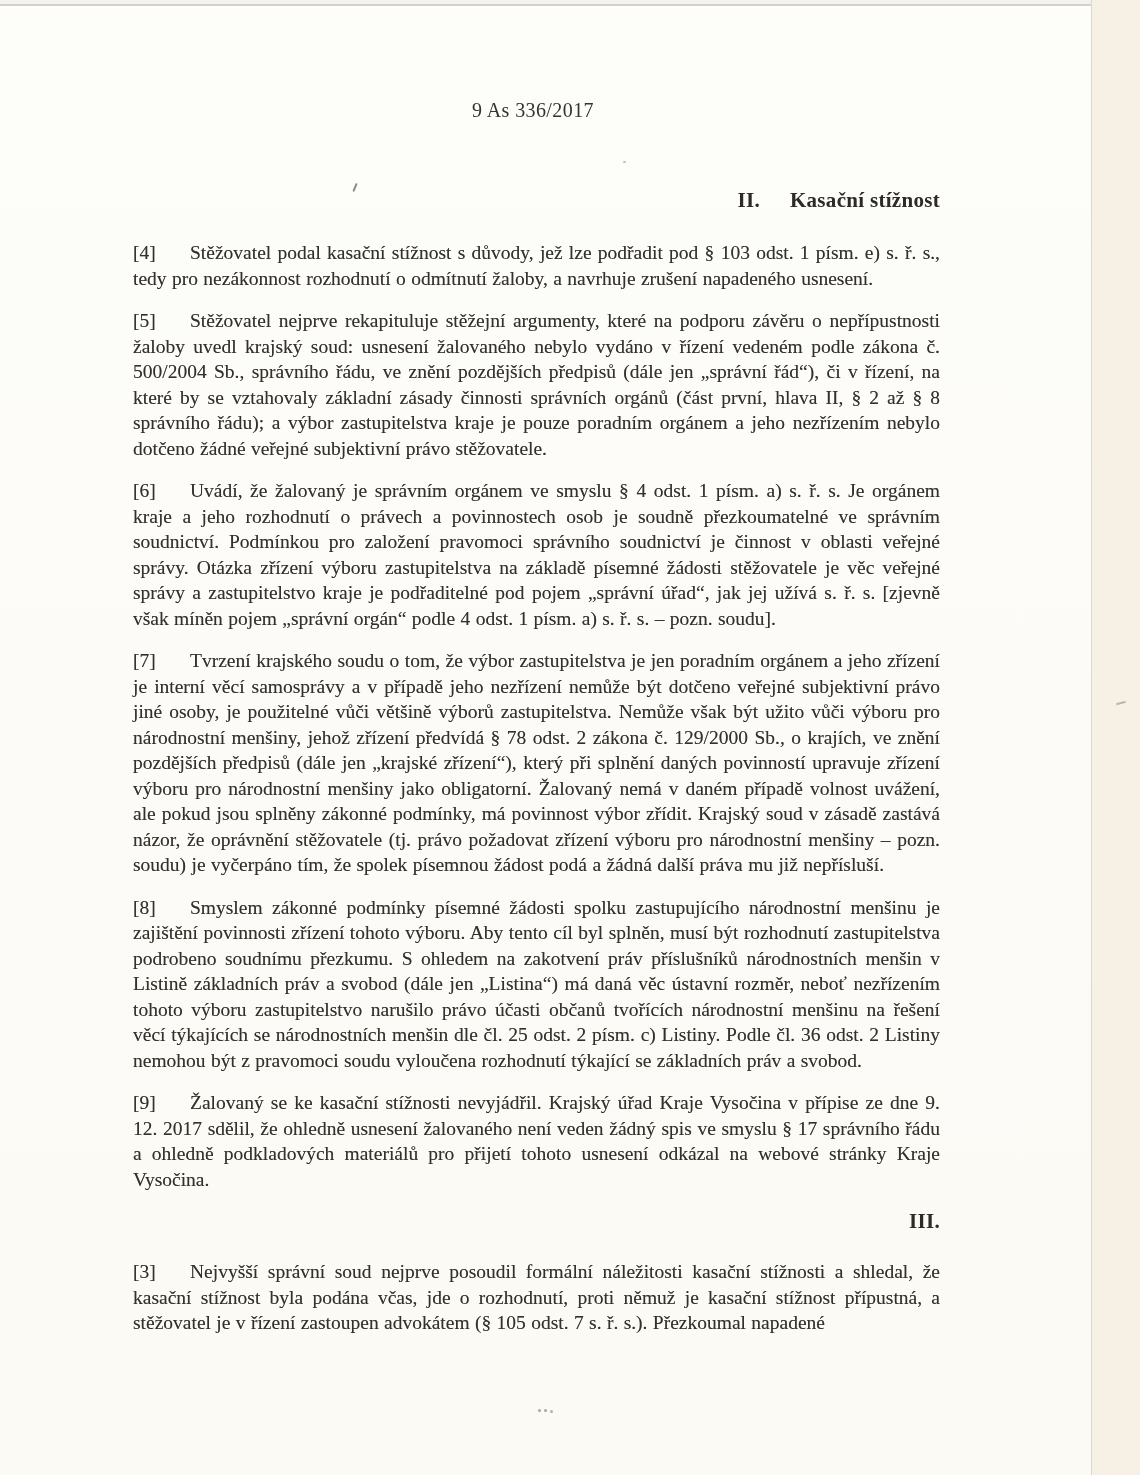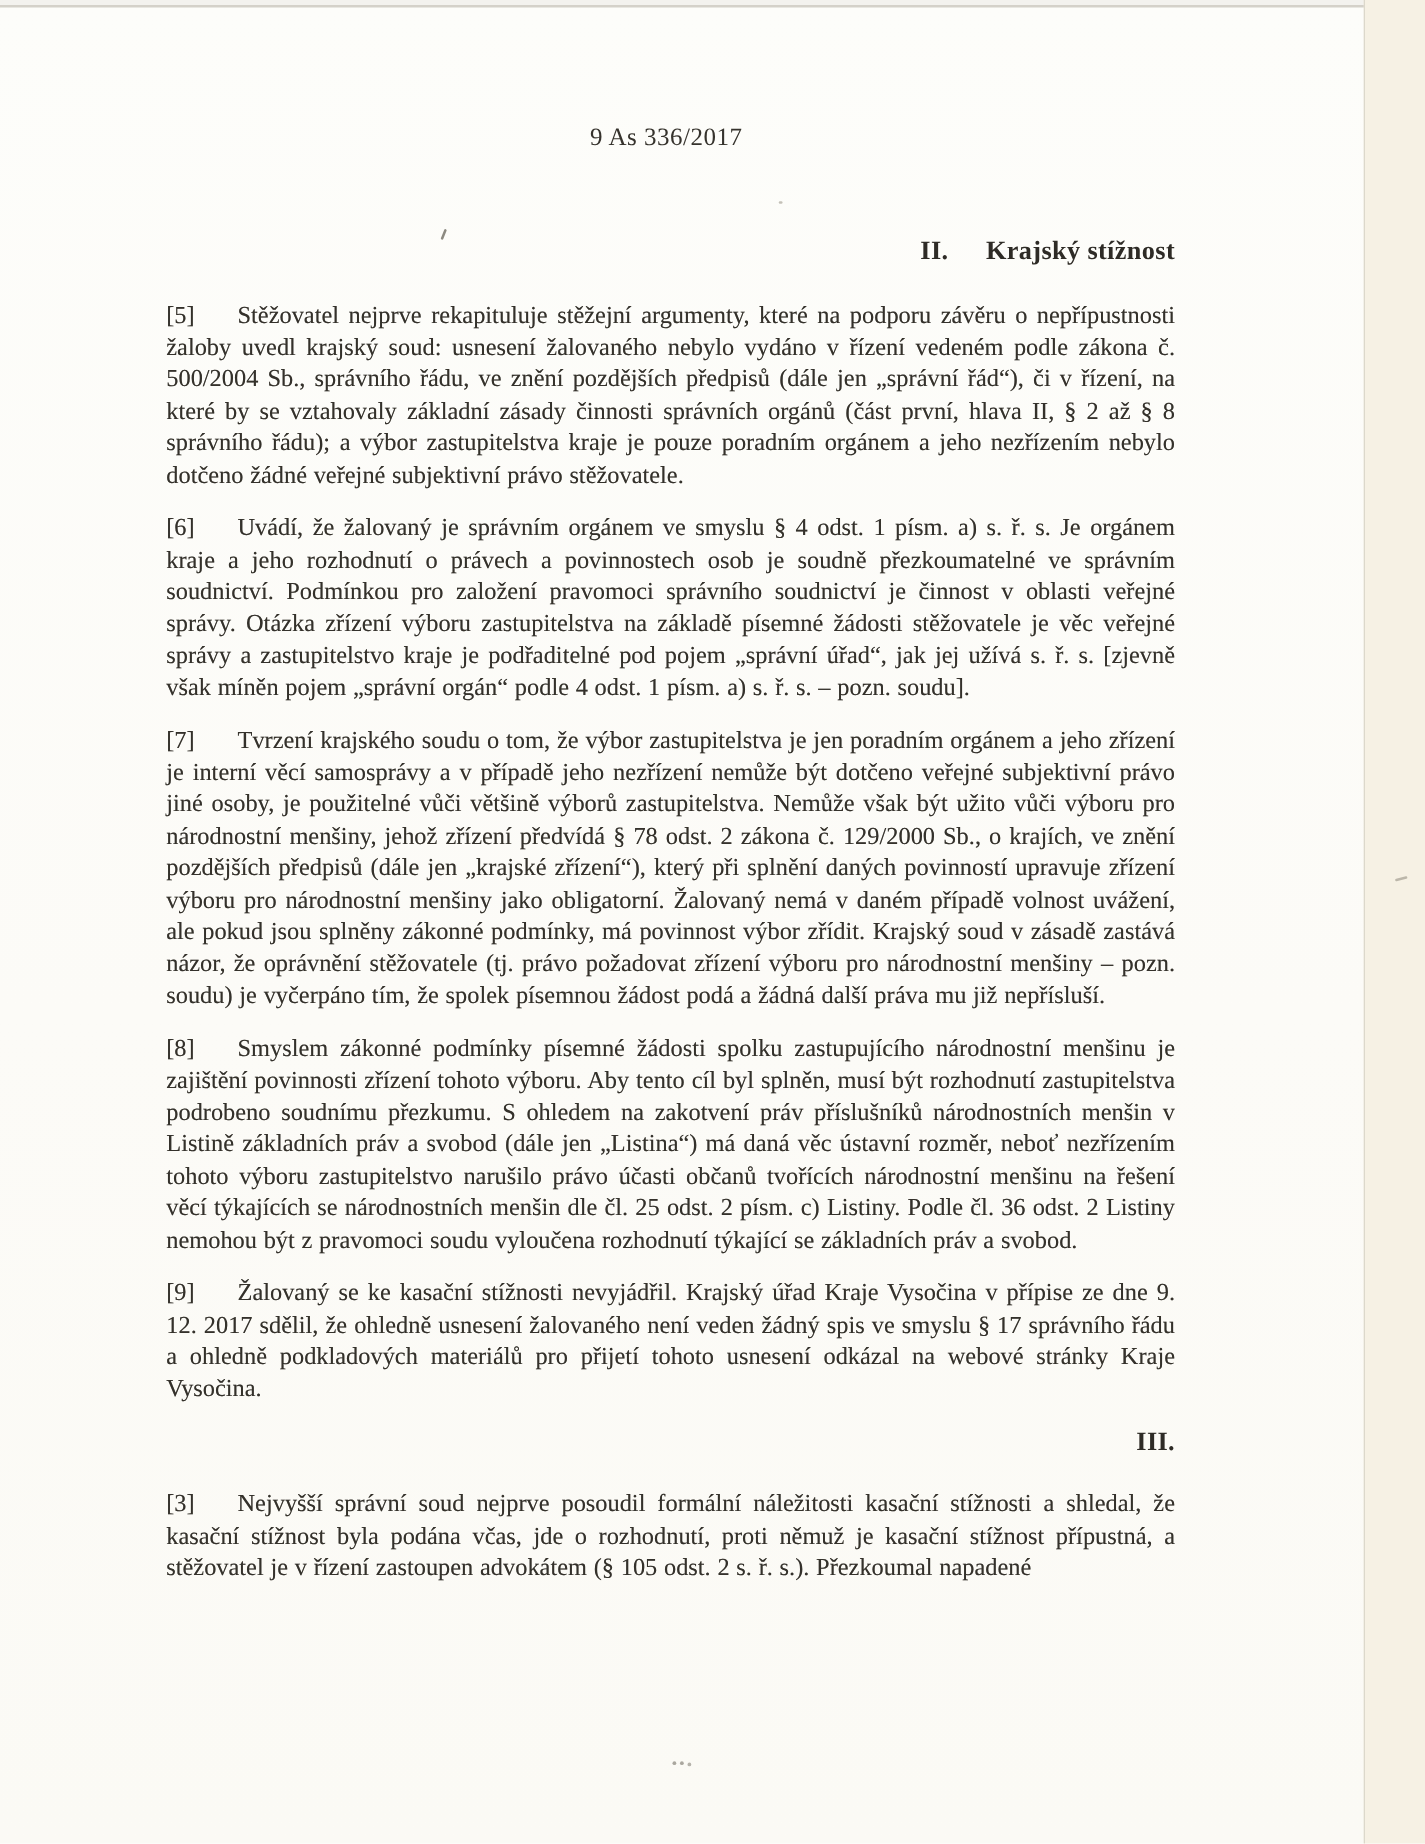--- a/index.html
+++ b/index.html
@@ -119,34 +119,35 @@
   <div class="speck speck-2"></div>
   <div class="speck speck-3"></div>
   <div class="dots"></div>
 
   <div class="content">
 
     <div class="docket">9 As 336/2017</div>
 
     <div class="heading heading-ii">
       <span class="h-num">II.</span>
-      <span class="h-title">Krajský stížnost</span>
+      <span class="h-title">Kasační stížnost</span>
     </div>
 
+    <p class="para"><span class="pnum">[4]</span><span class="ptext">Stěžovatel podal kasační stížnost s důvody, jež lze podřadit pod § 103 odst. 1 písm. e) s. ř. s., tedy pro nezákonnost rozhodnutí o odmítnutí žaloby, a navrhuje zrušení napadeného usnesení.</span></p>
 
     <p class="para"><span class="pnum">[5]</span><span class="ptext">Stěžovatel nejprve rekapituluje stěžejní argumenty, které na podporu závěru o nepřípustnosti žaloby uvedl krajský soud: usnesení žalovaného nebylo vydáno v řízení vedeném podle zákona č. 500/2004 Sb., správního řádu, ve znění pozdějších předpisů (dále jen „správní řád“), či v řízení, na které by se vztahovaly základní zásady činnosti správních orgánů (část první, hlava II, § 2 až § 8 správního řádu); a výbor zastupitelstva kraje je pouze poradním orgánem a jeho nezřízením nebylo dotčeno žádné veřejné subjektivní právo stěžovatele.</span></p>
 
     <p class="para"><span class="pnum">[6]</span><span class="ptext">Uvádí, že žalovaný je správním orgánem ve smyslu § 4 odst. 1 písm. a) s. ř. s. Je orgánem kraje a jeho rozhodnutí o právech a povinnostech osob je soudně přezkoumatelné ve správním soudnictví. Podmínkou pro založení pravomoci správního soudnictví je činnost v oblasti veřejné správy. Otázka zřízení výboru zastupitelstva na základě písemné žádosti stěžovatele je věc veřejné správy a zastupitelstvo kraje je podřaditelné pod pojem „správní úřad“, jak jej užívá s. ř. s. [zjevně však míněn pojem „správní orgán“ podle 4 odst. 1 písm. a) s. ř. s. – pozn. soudu].</span></p>
 
     <p class="para"><span class="pnum">[7]</span><span class="ptext">Tvrzení krajského soudu o tom, že výbor zastupitelstva je jen poradním orgánem a jeho zřízení je interní věcí samosprávy a v případě jeho nezřízení nemůže být dotčeno veřejné subjektivní právo jiné osoby, je použitelné vůči většině výborů zastupitelstva. Nemůže však být užito vůči výboru pro národnostní menšiny, jehož zřízení předvídá § 78 odst. 2 zákona č. 129/2000 Sb., o krajích, ve znění pozdějších předpisů (dále jen „krajské zřízení“), který při splnění daných povinností upravuje zřízení výboru pro národnostní menšiny jako obligatorní. Žalovaný nemá v daném případě volnost uvážení, ale pokud jsou splněny zákonné podmínky, má povinnost výbor zřídit. Krajský soud v zásadě zastává názor, že oprávnění stěžovatele (tj. právo požadovat zřízení výboru pro národnostní menšiny – pozn. soudu) je vyčerpáno tím, že spolek písemnou žádost podá a žádná další práva mu již nepřísluší.</span></p>
 
     <p class="para"><span class="pnum">[8]</span><span class="ptext">Smyslem zákonné podmínky písemné žádosti spolku zastupujícího národnostní menšinu je zajištění povinnosti zřízení tohoto výboru. Aby tento cíl byl splněn, musí být rozhodnutí zastupitelstva podrobeno soudnímu přezkumu. S ohledem na zakotvení práv příslušníků národnostních menšin v Listině základních práv a svobod (dále jen „Listina“) má daná věc ústavní rozměr, neboť nezřízením tohoto výboru zastupitelstvo narušilo právo účasti občanů tvořících národnostní menšinu na řešení věcí týkajících se národnostních menšin dle čl. 25 odst. 2 písm. c) Listiny. Podle čl. 36 odst. 2 Listiny nemohou být z pravomoci soudu vyloučena rozhodnutí týkající se základních práv a svobod.</span></p>
 
     <p class="para"><span class="pnum">[9]</span><span class="ptext">Žalovaný se ke kasační stížnosti nevyjádřil. Krajský úřad Kraje Vysočina v přípise ze dne 9. 12. 2017 sdělil, že ohledně usnesení žalovaného není veden žádný spis ve smyslu § 17 správního řádu a ohledně podkladových materiálů pro přijetí tohoto usnesení odkázal na webové stránky Kraje Vysočina.</span></p>
 
     <div class="heading heading-iii">
       <span class="h-num">III.</span>
     </div>
 
-    <p class="para"><span class="pnum">[3]</span><span class="ptext">Nejvyšší správní soud nejprve posoudil formální náležitosti kasační stížnosti a shledal, že kasační stížnost byla podána včas, jde o rozhodnutí, proti němuž je kasační stížnost přípustná, a stěžovatel je v řízení zastoupen advokátem (§ 105 odst. 2 s. ř. s.). Přezkoumal napadené</span></p>
+    <p class="para"><span class="pnum">[3]</span><span class="ptext">Nejvyšší správní soud nejprve posoudil formální náležitosti kasační stížnosti a shledal, že kasační stížnost byla podána včas, jde o rozhodnutí, proti němuž je kasační stížnost přípustná, a stěžovatel je v řízení zastoupen advokátem (§ 105 odst. 7 s. ř. s.). Přezkoumal napadené</span></p>
 
   </div>
 </div>
 
 </body></html>

